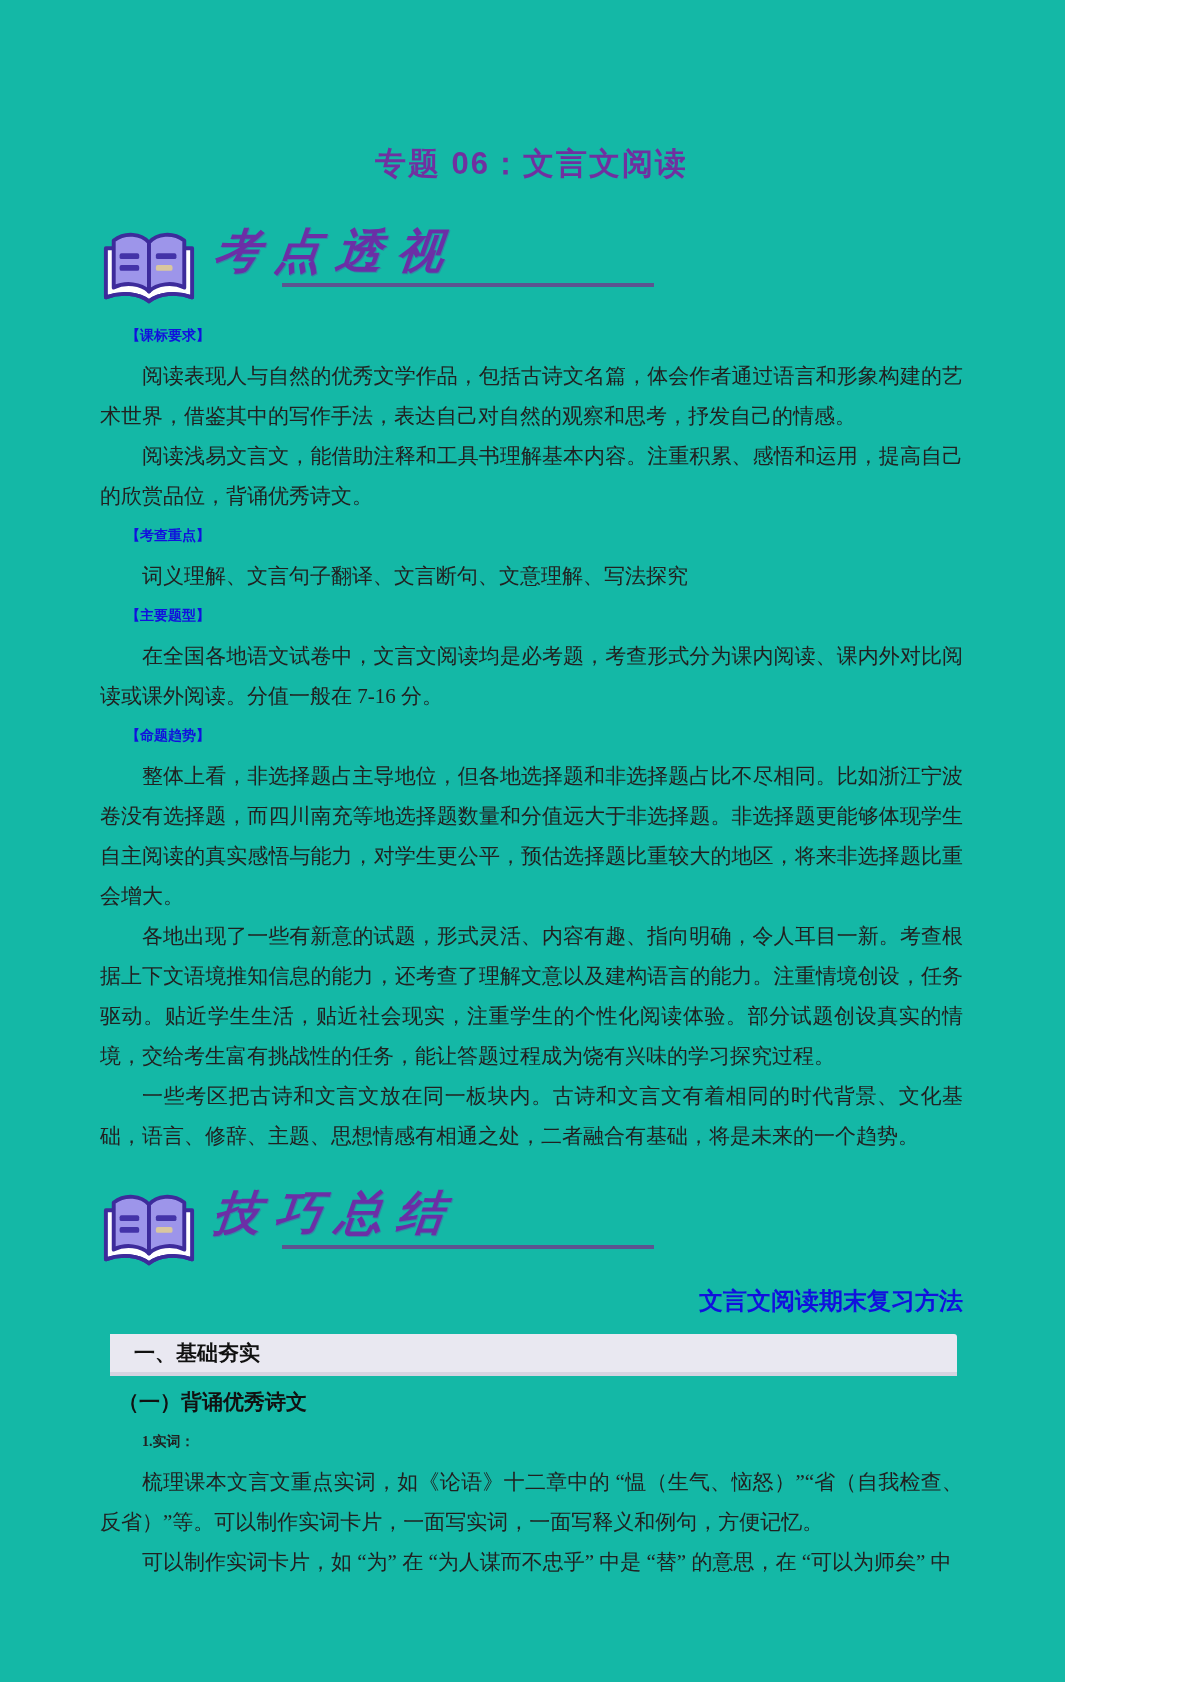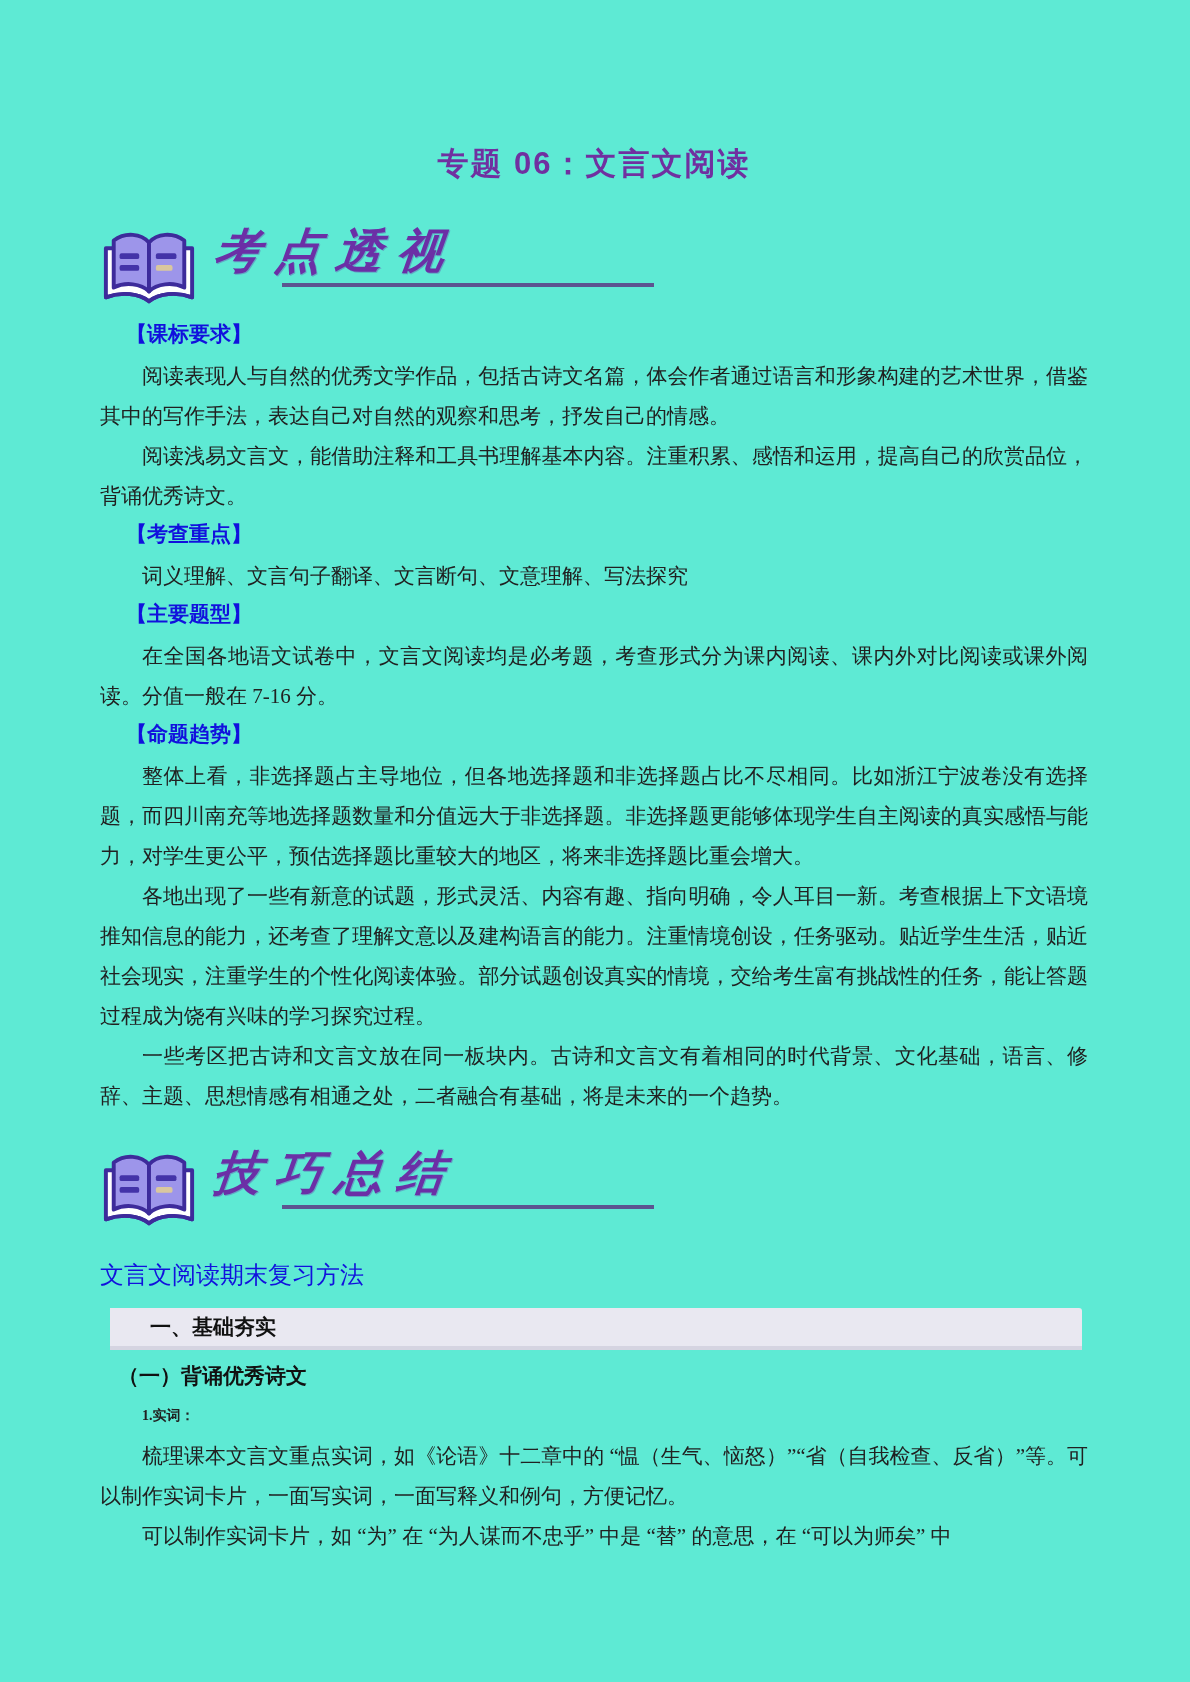--- a/index.html
+++ b/index.html
@@ -4,24 +4,24 @@
 <style>
   * { margin: 0; padding: 0; box-sizing: border-box; }
   html, body { background: #ffffff; }
   body {
     width: 1190px;
     min-height: 1682px;
     font-family: "Liberation Serif", "DejaVu Serif", serif;
     color: var(--body-text, #212121);
   }
   .page {
-    width: 1190px;
+    width: 1065px;
     min-height: 1682px;
     padding: 140px 102px 60px 100px;
-    background: #5eead4;
+    background: #14b8a6;
   }
   .doc-title {
     text-align: center;
     color: var(--title-purple, #7030A0);
     font-family: "Liberation Sans", sans-serif;
     font-weight: bold;
     font-size: 31px;
     line-height: 48px;
     letter-spacing: 2px;
     margin-bottom: 30px;
@@ -50,53 +50,53 @@
     white-space: nowrap;
   }
   .banner-underline {
     height: 4px;
     width: 372px;
     margin-left: 68px;
     margin-top: 3px;
     background: var(--underline-purple, #5C5490);
   }
   .blue-h {
-    font-family: Liberation Mono, monospace;
+    font-family: Liberation Serif, serif;
     font-weight: bold;
-    font-size: 21px;
+    font-size: 14px;
     line-height: 40px;
     color: var(--heading-blue, #1111DD);
     padding-left: 26px;
   }
   .body-p {
     font-size: 21px;
     line-height: 40px;
     text-indent: 42px;
     text-align: justify;
     color: var(--body-text, #212121);
   }
   .banner-2 { margin-top: 24px; }
   .sub-title {
-    text-align: left;
+    text-align: right;
     font-family: "Liberation Sans", sans-serif;
-    font-weight: normal;
+    font-weight: bold;
     font-size: 24px;
     line-height: 34px;
     color: var(--heading-blue, #1111DD);
-    margin-top: 22px;
+    margin-top: 8px;
   }
   .section-bar {
     margin: 16px 6px 6px 10px;
     height: 42px;
     background: var(--bar-bg, #E9E8F1);
     border-bottom: 4px solid var(--bar-border, #D5D4E1);
     border-radius: 0 3px 0 0;
     display: flex;
     align-items: center;
-    padding-left: 40px;
+    padding-left: 24px;
     font-family: "Liberation Sans", sans-serif;
     font-weight: bold;
     font-size: 21px;
     color: #111111;
   }
   .sub-h {
     font-family: "Liberation Sans", sans-serif;
     font-weight: bold;
     font-size: 21px;
     line-height: 40px;

